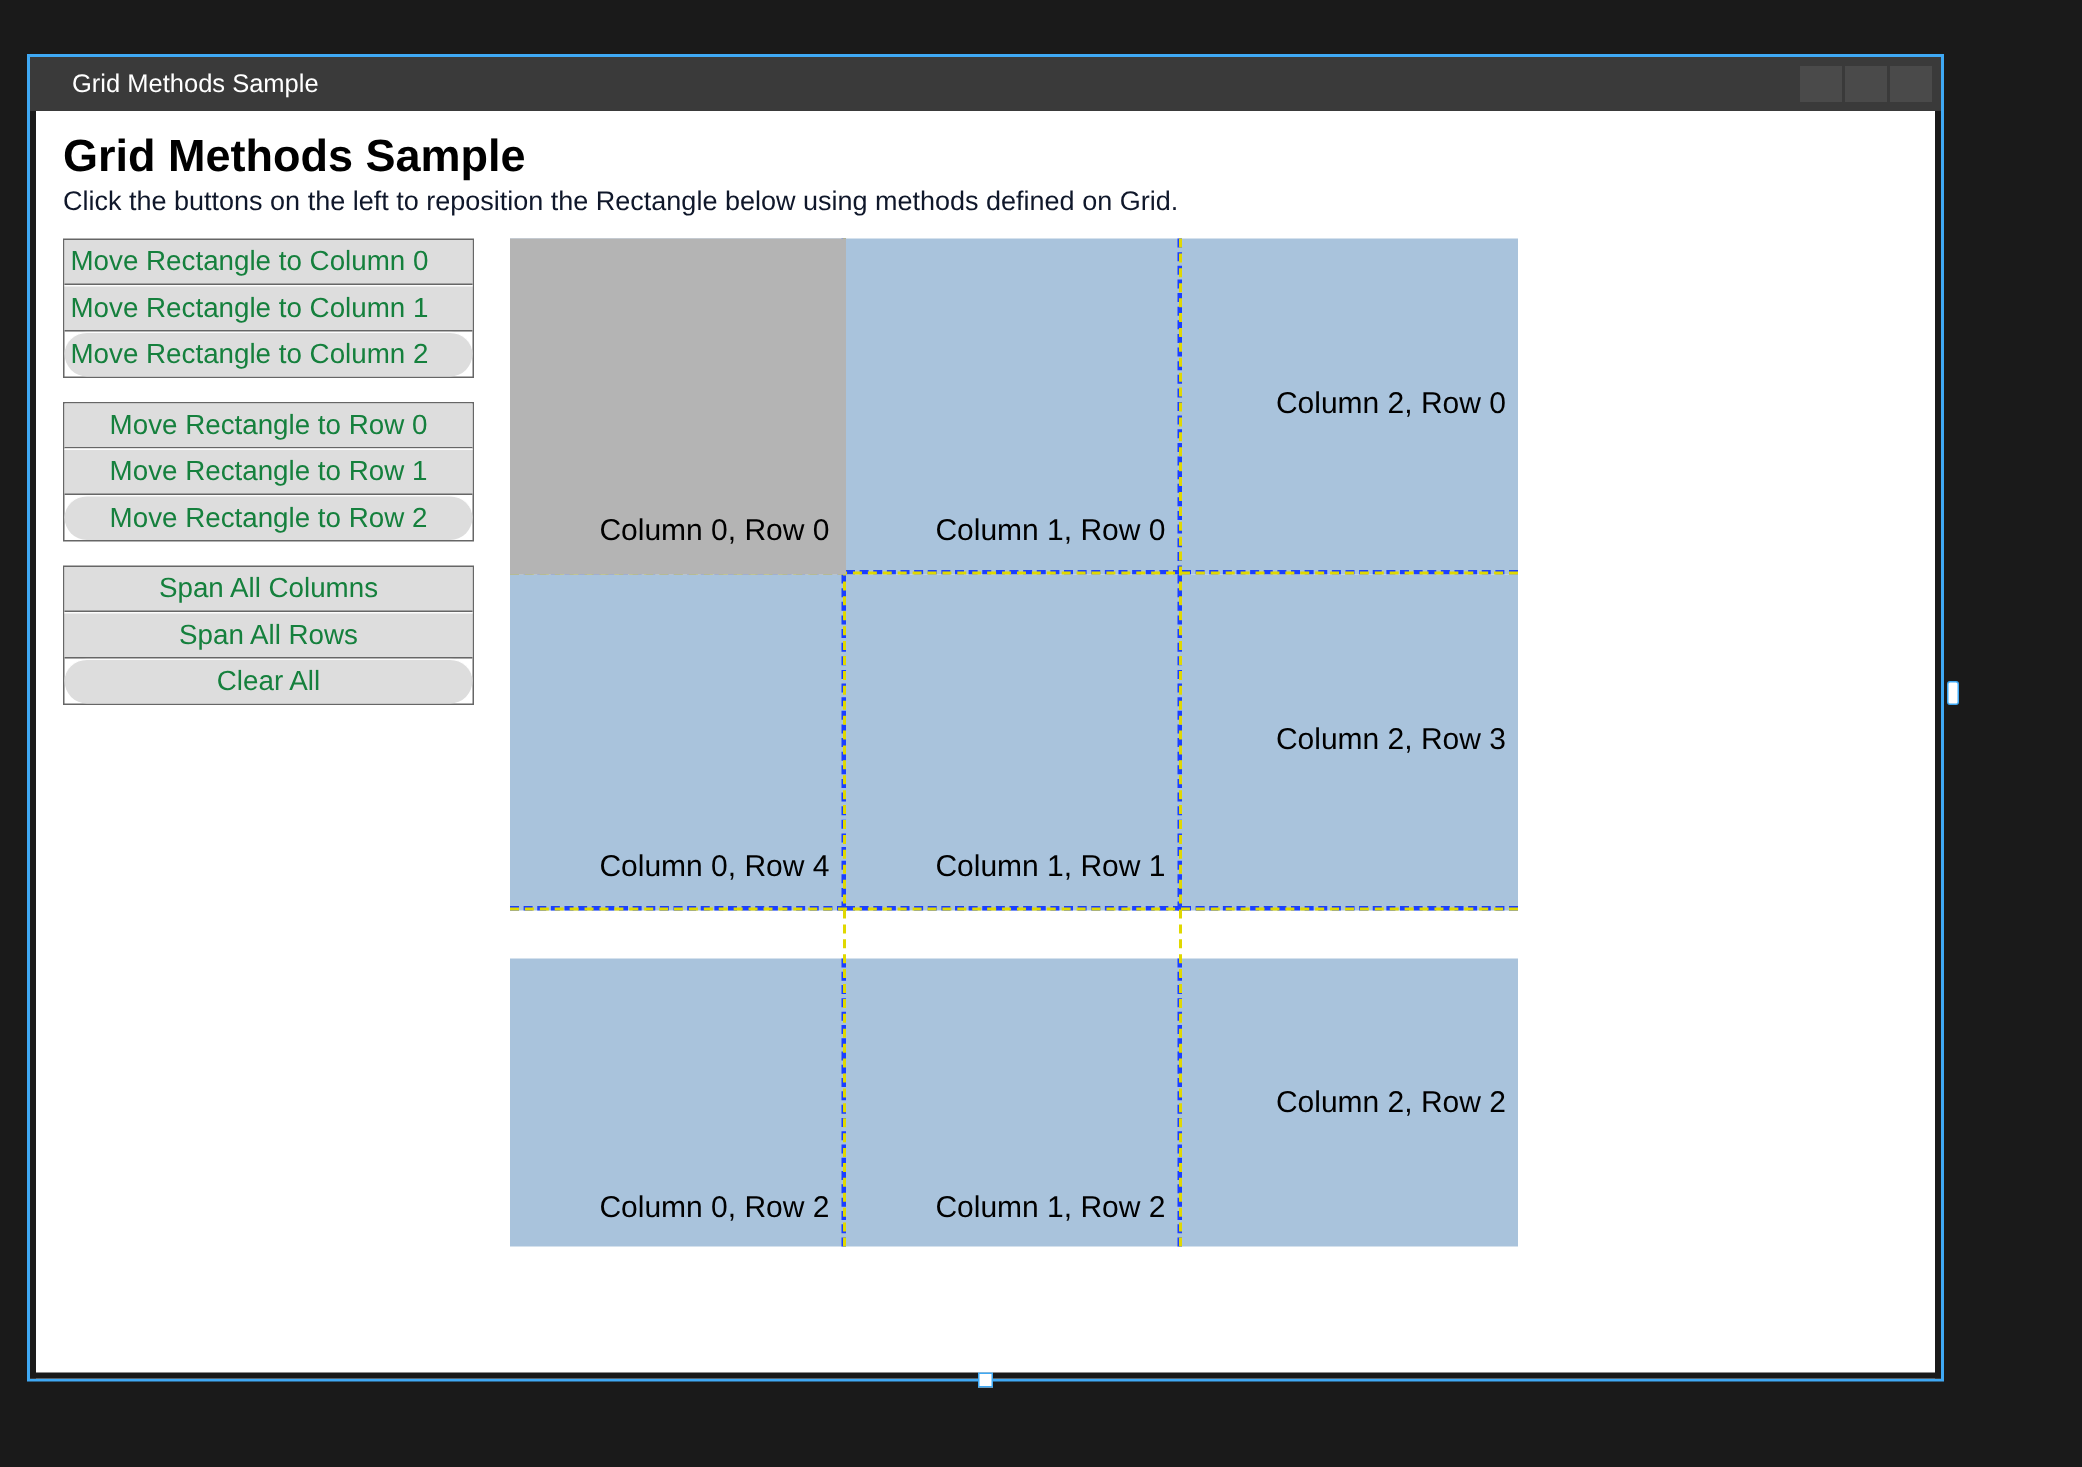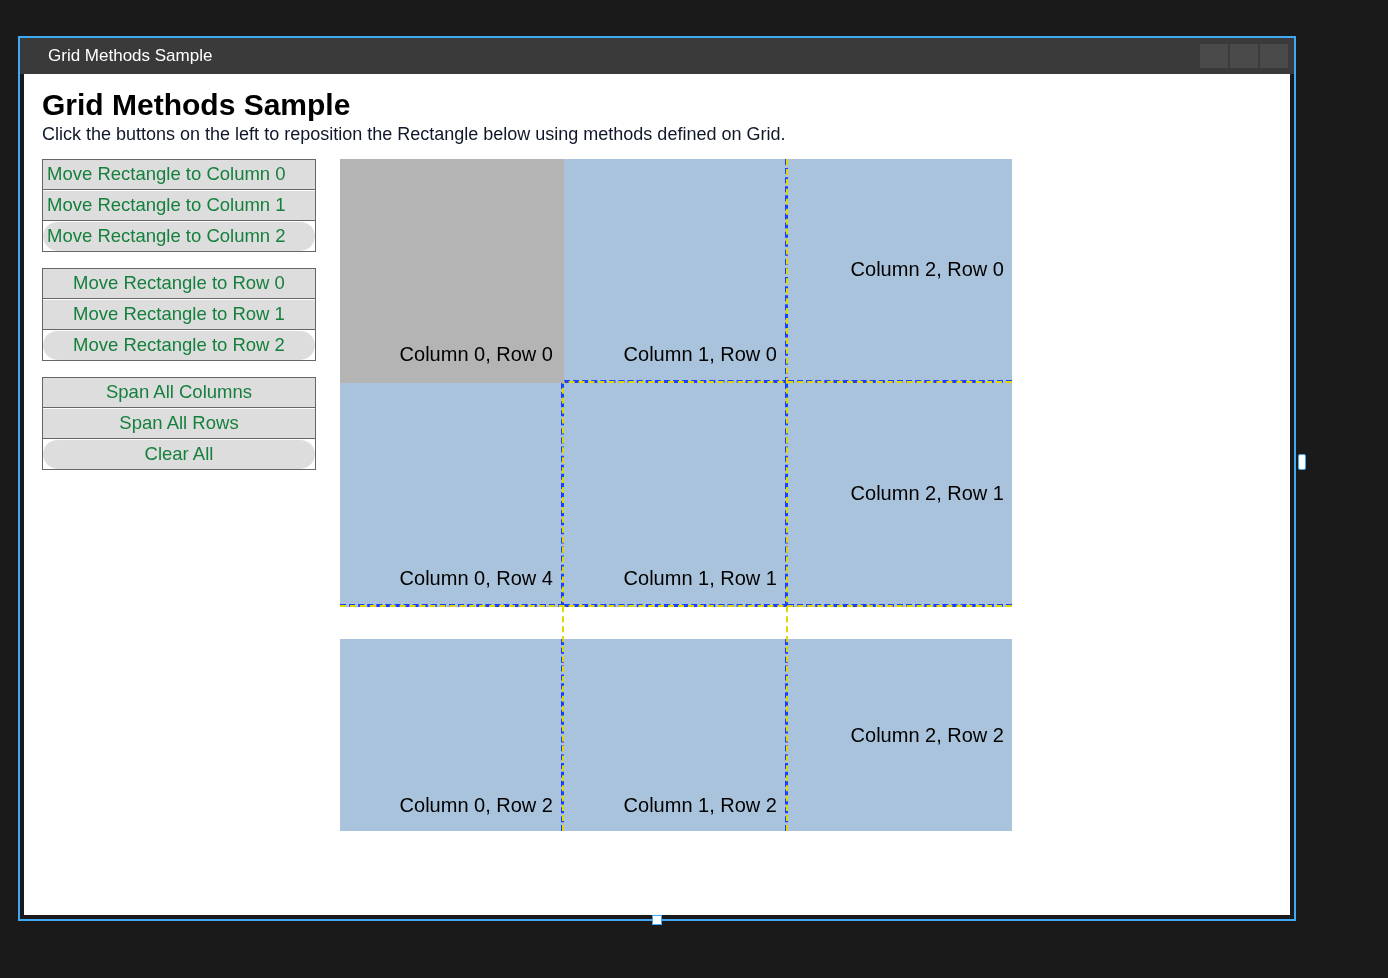--- a/index.html
+++ b/index.html
@@ -268,21 +268,21 @@
           <div class="cell">
               <span>Column 2, Row 0</span>
             </div>
           <div class="cell">
               <span>Column 0, Row 4</span>
             </div>
           <div class="cell">
               <span>Column 1, Row 1</span>
             </div>
           <div class="cell">
-              <span>Column 2, Row 1</span>
+              <span>Column 2, Row 3</span>
             </div>
           <div class="cell">
               <span>Column 0, Row 2</span>
             </div>
           <div class="cell">
               <span>Column 1, Row 2</span>
             </div>
           <div class="cell">
               <span>Column 2, Row 2</span>
             </div>

